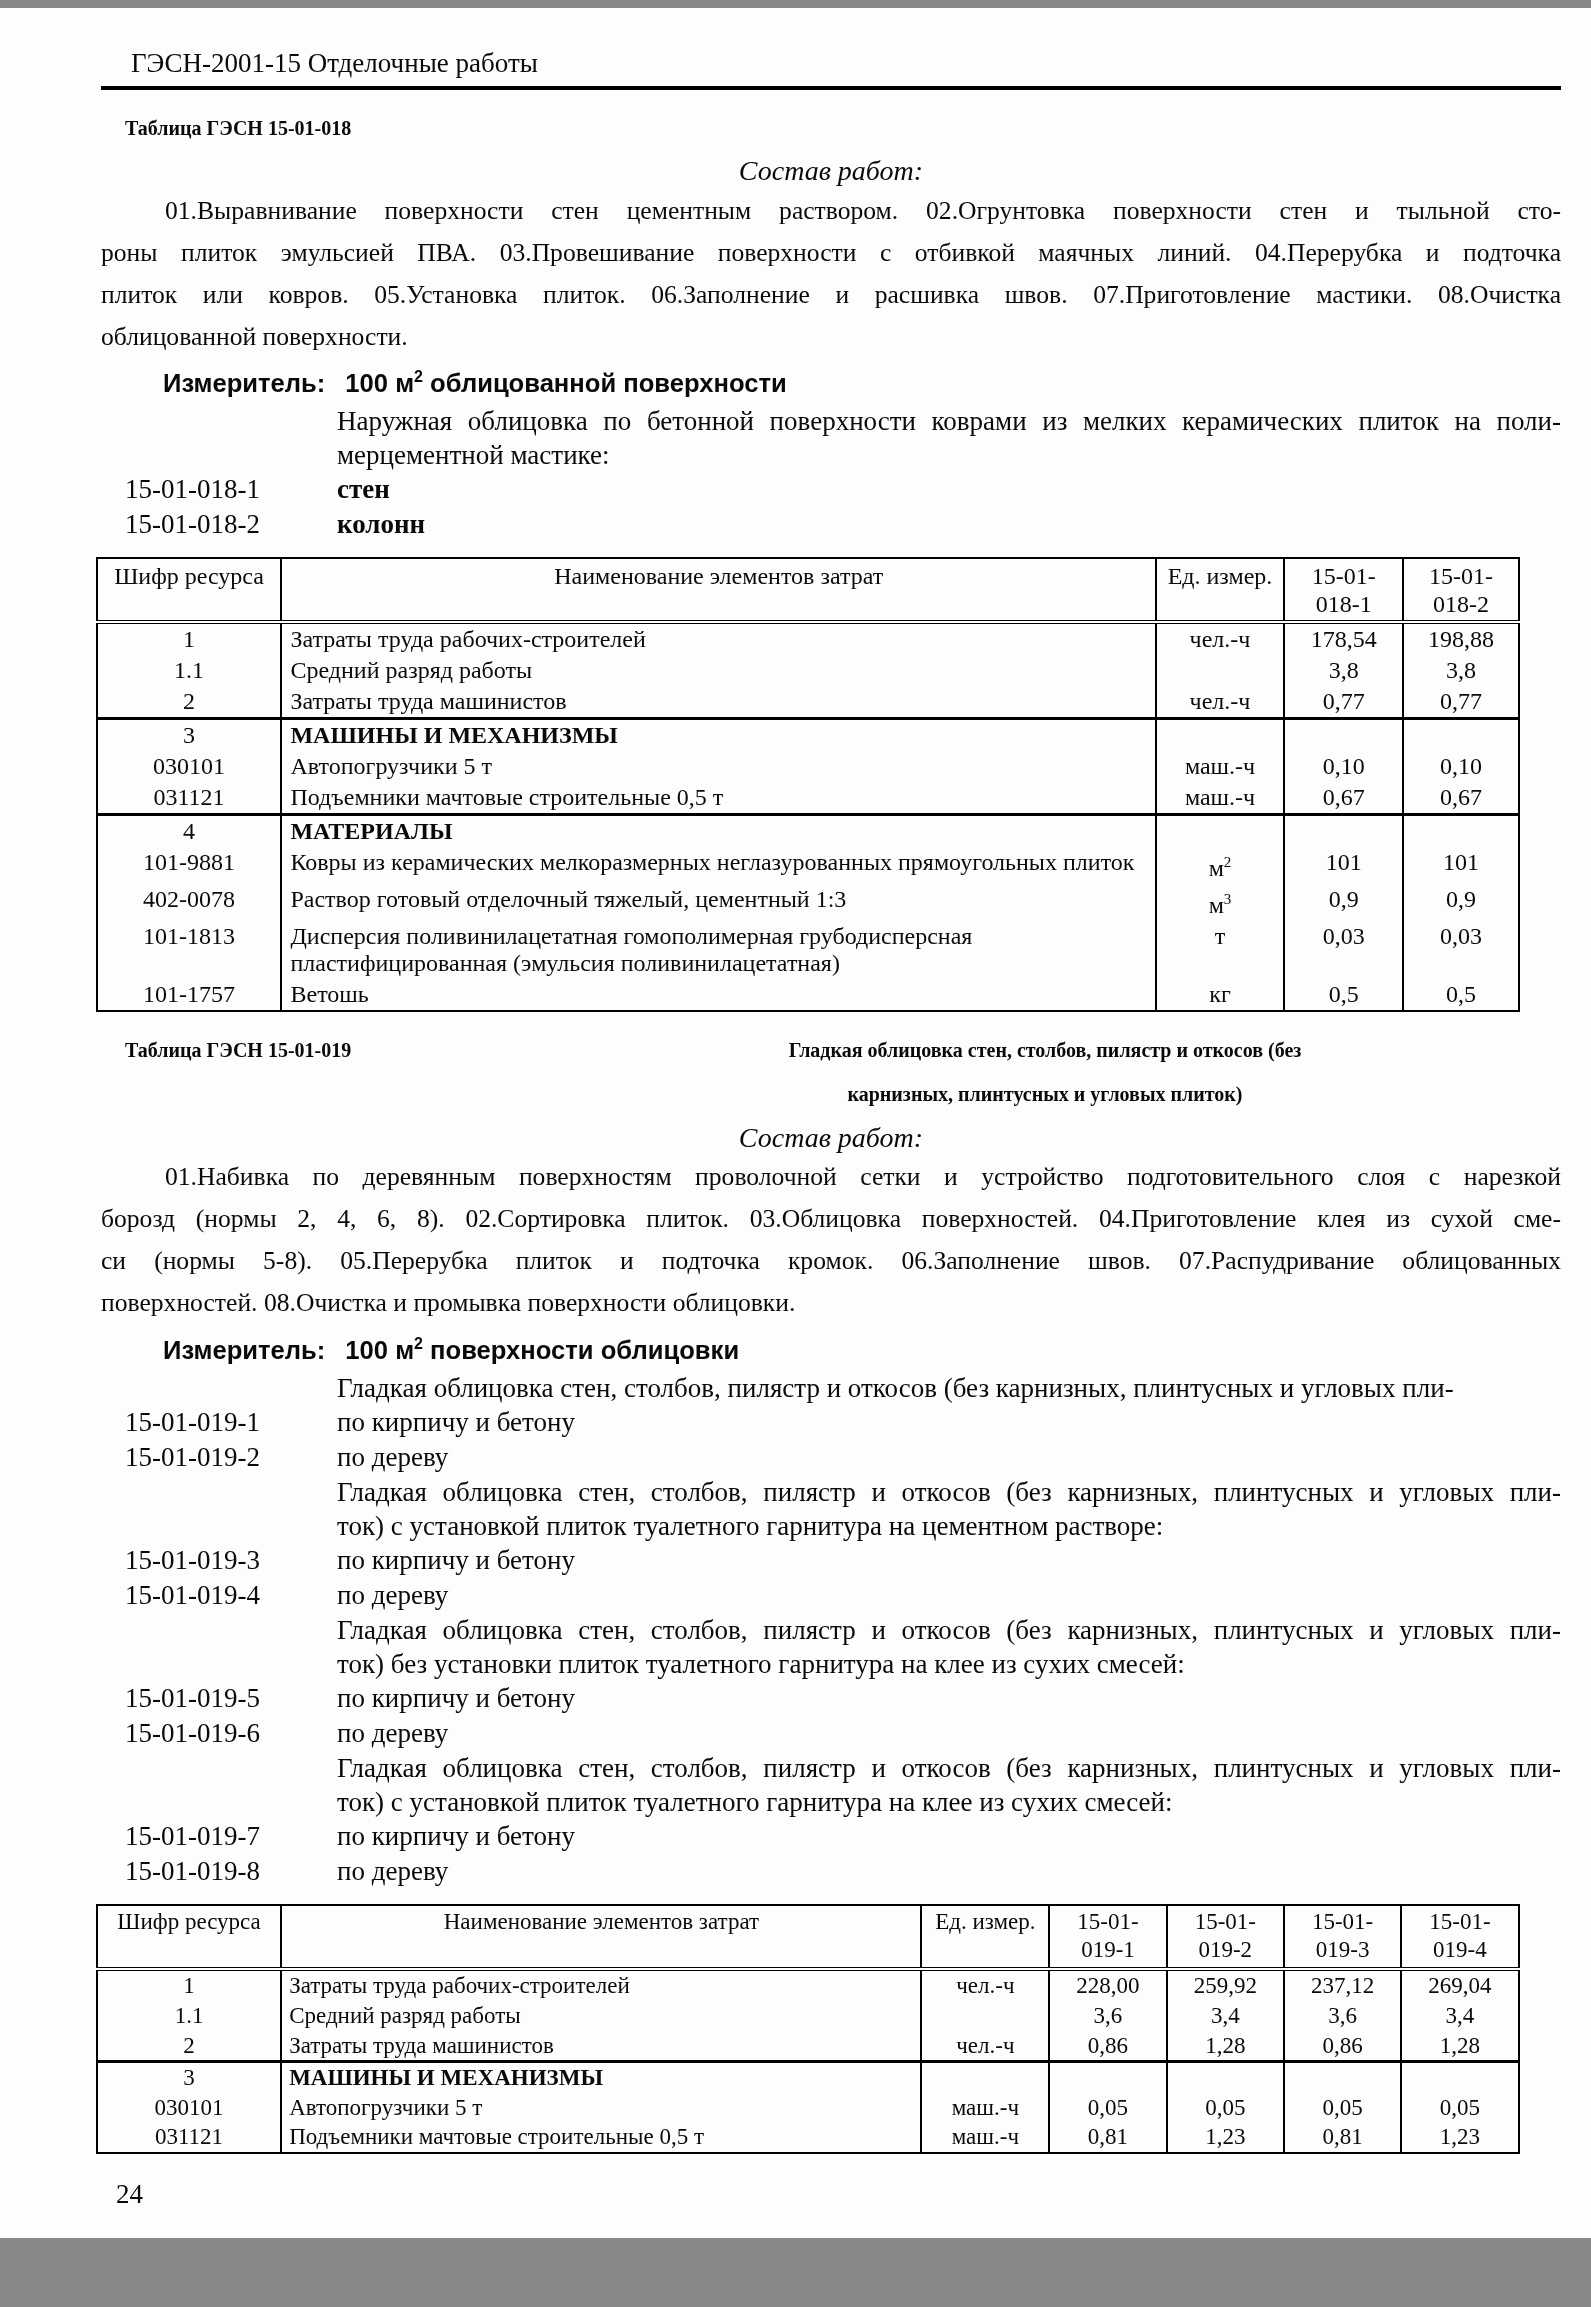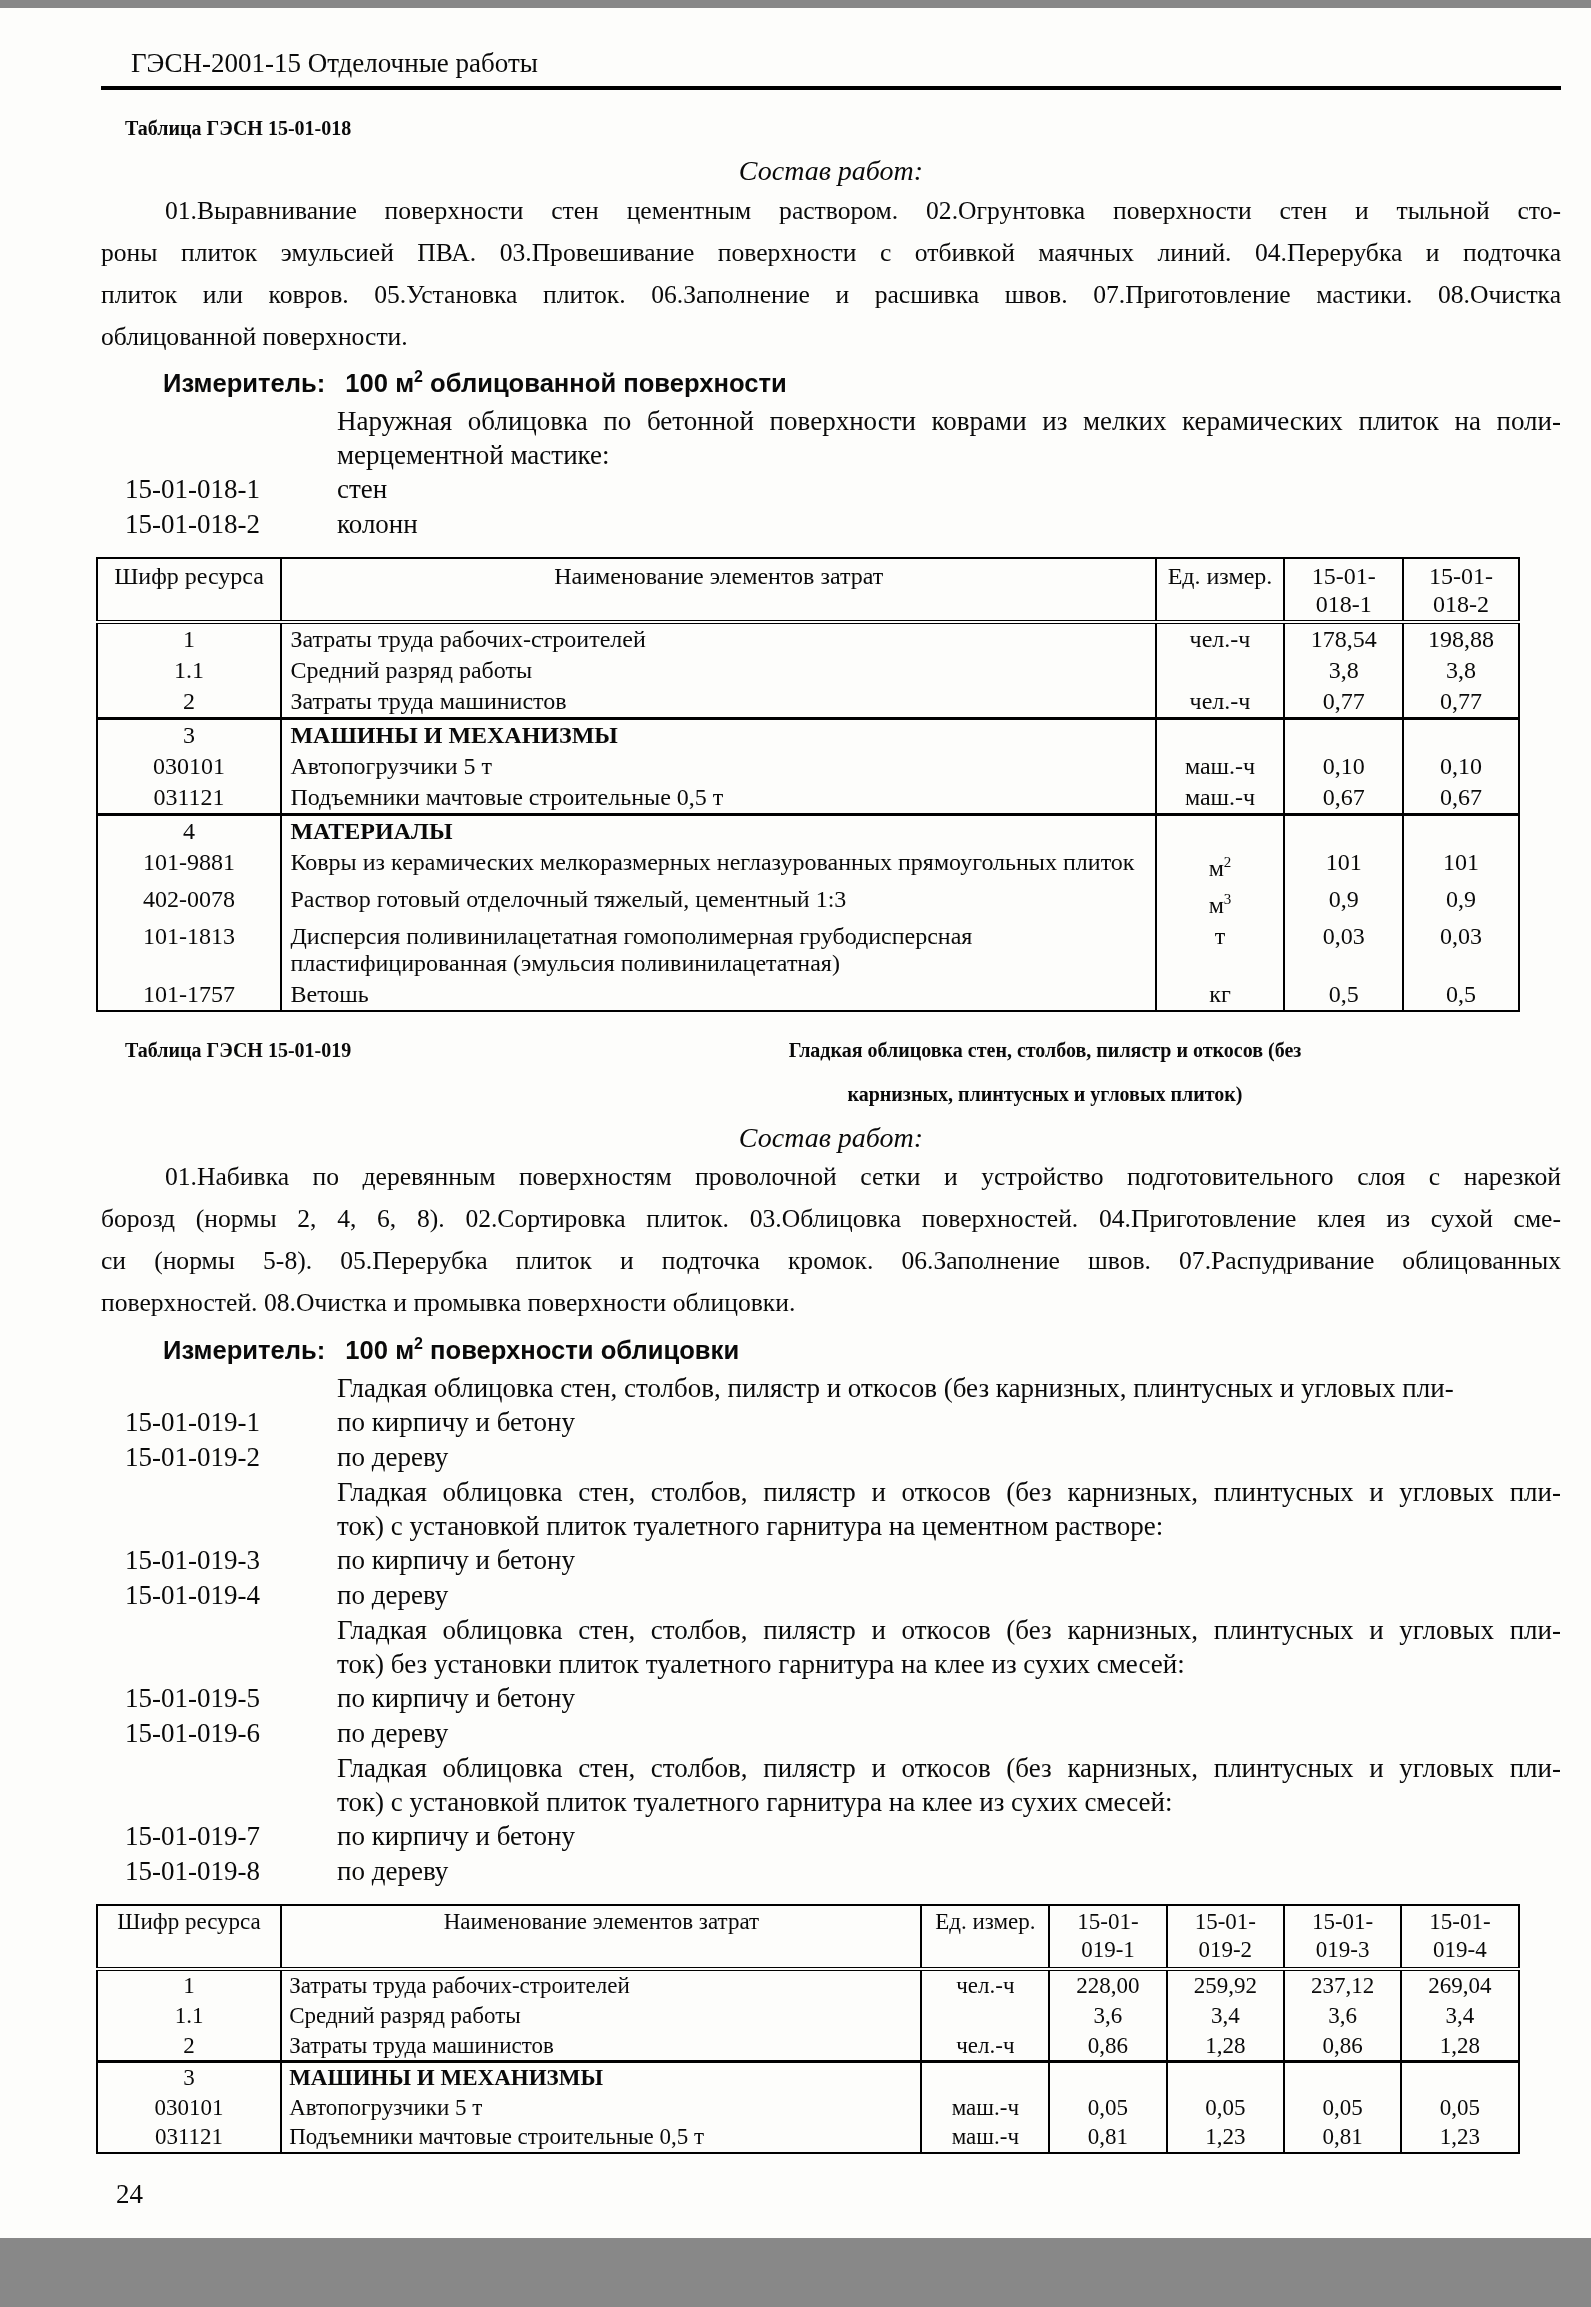--- a/index.html
+++ b/index.html
@@ -20,21 +20,21 @@
   .wline.last{text-align-last:left;}
   .measurer{margin-top:2.7px;padding-left:62px;font-family:"Liberation Sans","DejaVu Sans",sans-serif;font-weight:bold;font-size:25.6px;line-height:34px;}
   .measurer sup{font-size:16px;}
   .m-label{margin-right:20px;}
   .variants{margin-top:4px;padding-left:24px;font-size:27px;}
   .v-intro{margin-left:212px;line-height:34px;}
   .iline{text-align:justify;text-align-last:justify;}
   .iline:last-child{text-align-last:left;}
   .variant-row{display:flex;line-height:35px;}
   .v-code{flex:0 0 212px;}
-  .v-label.b{font-weight:normal;}
+  .v-label.b{font-weight:bold;}
   table.res{border-collapse:collapse;table-layout:fixed;width:1424px;margin:15px 0 0 -5.4px;border:2.7px solid #000;}
   .res th,.res td{border-left:2px solid #000;vertical-align:top;box-sizing:border-box;}
   .res th:first-child,.res td:first-child{border-left:none;}
   .res thead{border-bottom:4px double #000;}
   .res thead th{font-weight:normal;text-align:center;font-size:24px;line-height:28px;padding:2.7px 5.4px;}
   .res tbody.group + tbody.group{border-top:3.4px solid #000;}
   .res td{font-size:24px;line-height:27px;padding:2px 8px;}
   .res sup{font-size:15px;}
   .res .code{text-align:center;}
   .res .name{text-align:left;}

